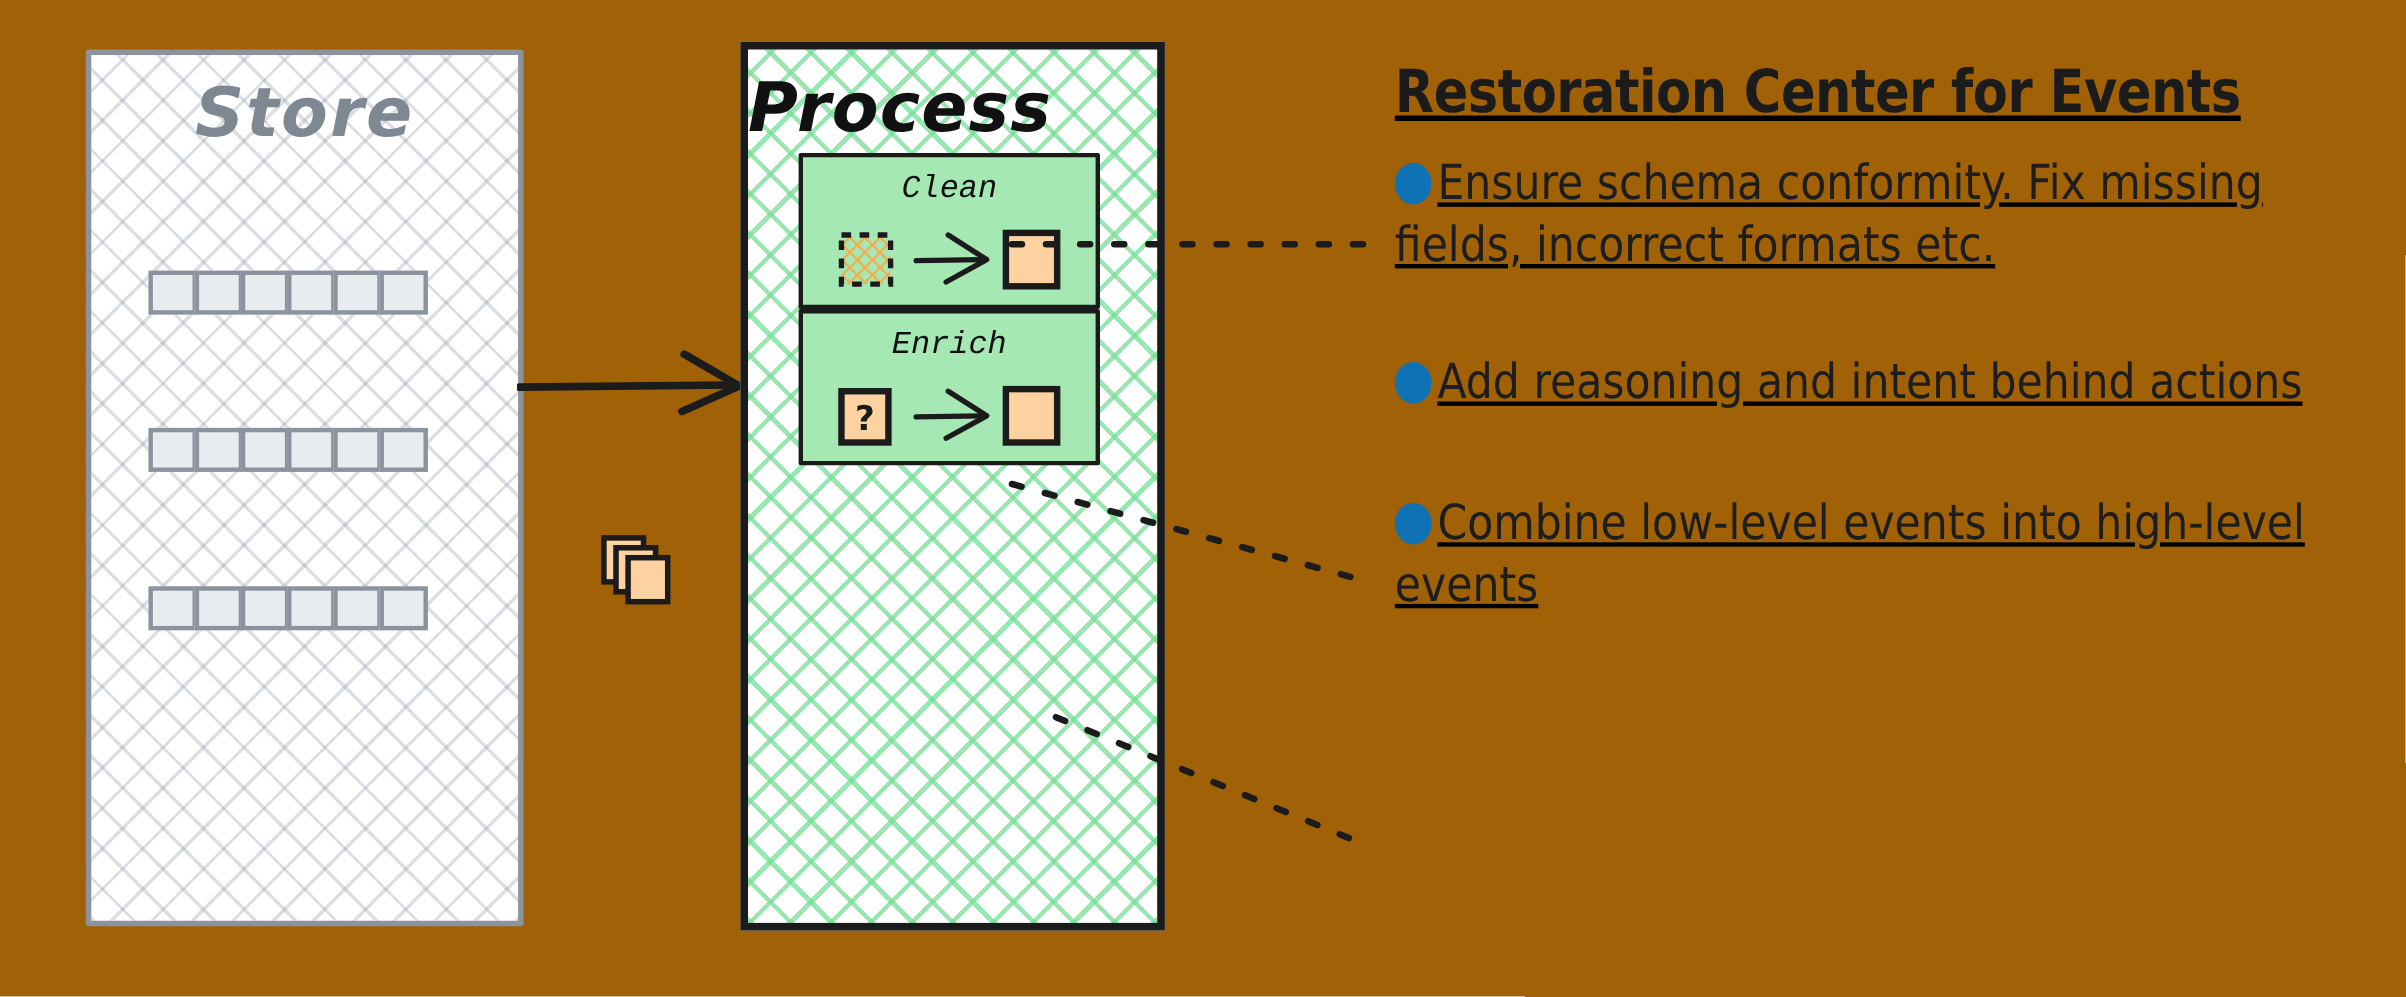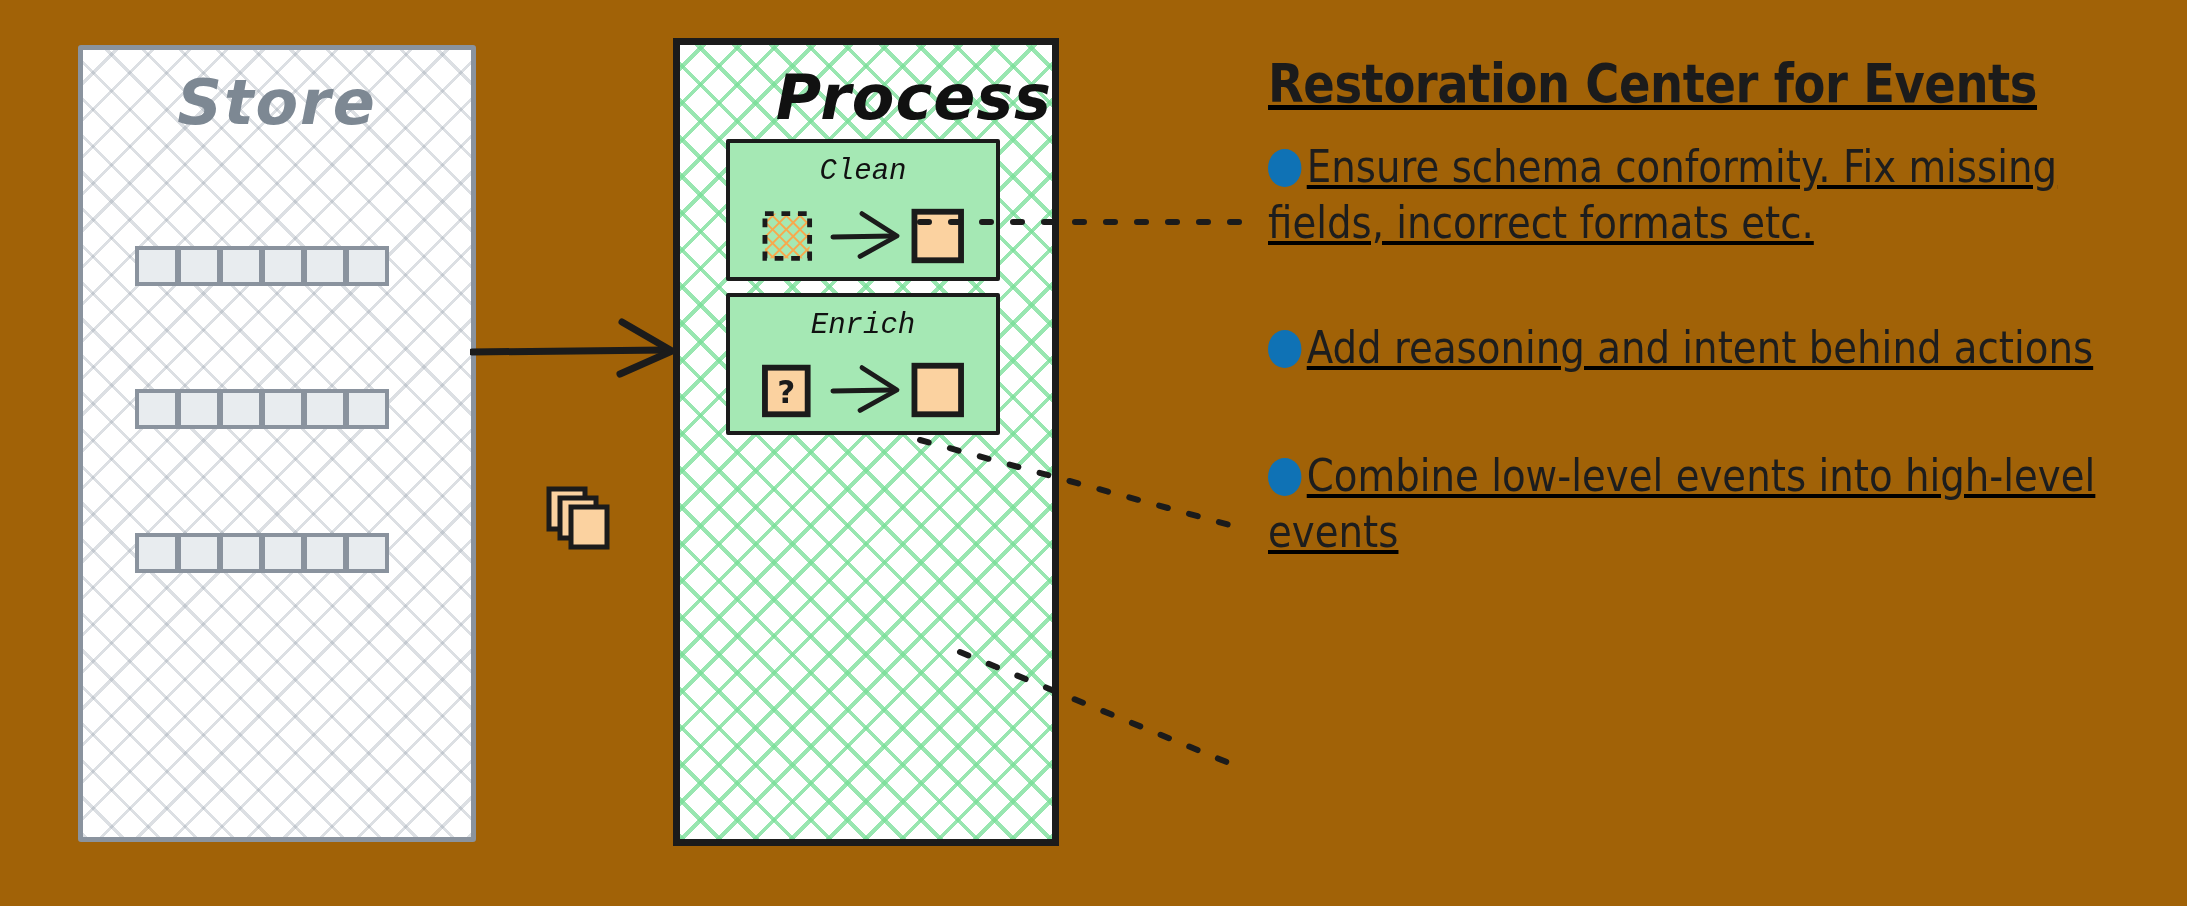--- a/index.html
+++ b/index.html
@@ -98,21 +98,21 @@
     background-color: #ffffff;
     background-image:
       repeating-linear-gradient(45deg,  rgba(118,222,150,0.75) 0 4px, rgba(0,0,0,0) 4px 26px),
       repeating-linear-gradient(-45deg, rgba(118,222,150,0.75) 0 4px, rgba(0,0,0,0) 4px 26px);
   }
   #process-title {
     position: absolute;
     left: 0;
     top: 22px;
     width: 100%;
-    text-align: right;
+    text-align: left;
     font-family: "DejaVu Sans", sans-serif;
     font-size: 62px;
     font-weight: 600;
     font-style: italic;
     letter-spacing: 1px;
     color: #111111;
     line-height: 1;
     user-select: none;
   }
 
@@ -120,21 +120,21 @@
     position: absolute;
     left: 46px;
     width: 274px;
     height: 142px;
     box-sizing: border-box;
     background: #a5e8b4;
     border: 4px solid #1b1b1b;
     border-radius: 2px;
   }
   #step-clean     { top: 94px; }
-  #step-enrich    { top: 248px; }
+  #step-enrich    { top: 236px; }
   #step-aggregate { top: 394px; }
 
   .step-label {
     position: absolute;
     top: 14px;
     left: 0;
     width: 100%;
     text-align: center;
     font-family: Liberation Mono, monospace;
     font-size: 29px;

